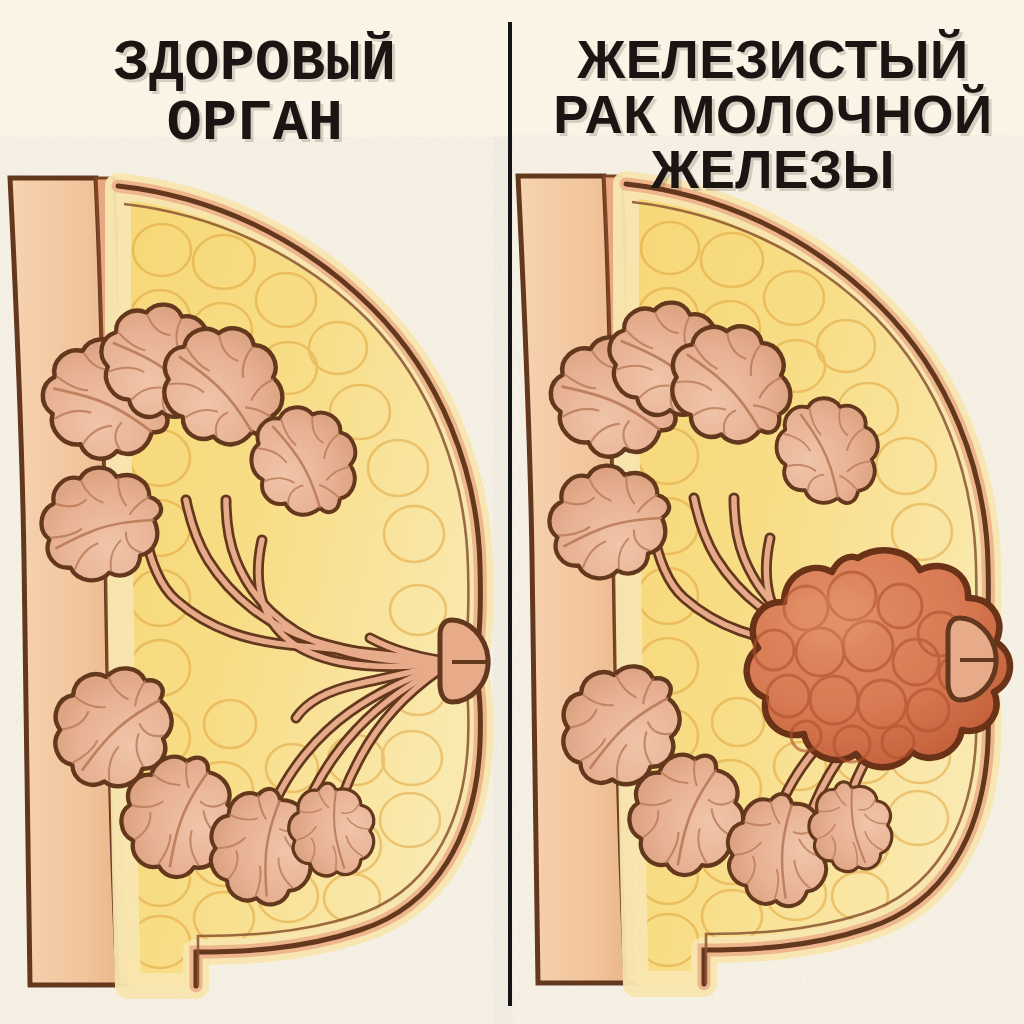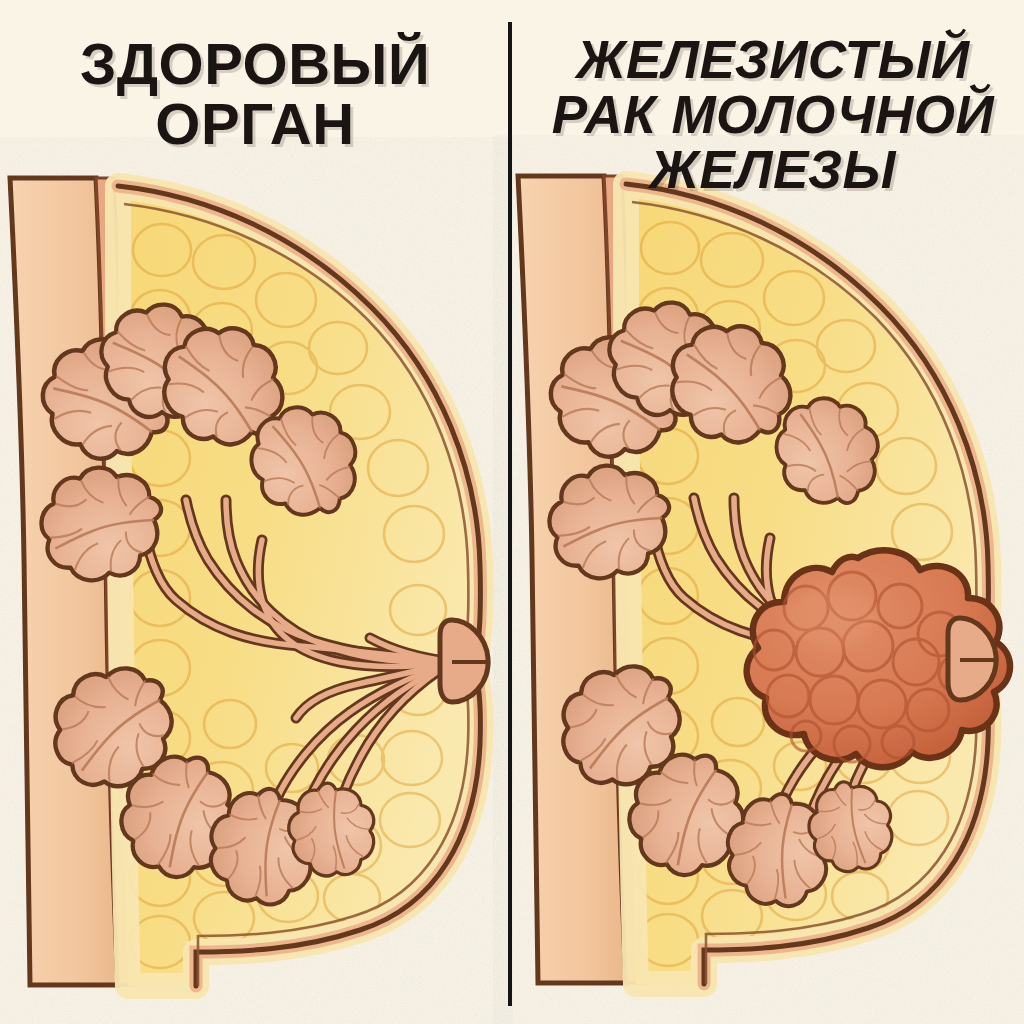--- a/index.html
+++ b/index.html
@@ -23,21 +23,20 @@
     -webkit-font-smoothing:antialiased;
     white-space:pre-line;
   }
   #title-left{
     left:20px; top:34px; width:470px;
     font-size:58px;
   }
   #title-right{
     left:534px; top:32px; width:478px;
     font-size:53px;
-    font-style:italic;
   }
 </style>
 </head>
 <body style="background: rgb(250, 244, 231);">
 
 <div id="stage" style="background: rgb(250, 244, 231);">
 
   <svg id="art" viewBox="0 0 1024 1024" xmlns="http://www.w3.org/2000/svg">
     <defs>
 
@@ -386,20 +385,20 @@
           <path d="M452,620 C468,620 486,636 488,658 C490,684 470,702 452,702
                    C444,702 440,694 440,684 L440,636 C440,626 444,620 452,620 Z" fill="#e8ab8a" stroke="#63371f" stroke-width="5"></path>
           <path d="M452,662 L486,662" stroke="#63371f" stroke-width="4" fill="none"></path>
         </g>
       </g>
     </g>
 
     <line id="divider-line" x1="510" y1="22" x2="510" y2="1006" stroke="#141414" stroke-width="4"></line>
   </svg>
 
-  <div class="panel-title" id="title-left" style="color: rgb(26, 21, 18); text-shadow: rgba(90, 70, 55, 0.22) 3px 3px 0px;">ЗДОРОВЫЙ
+  <div class="panel-title" id="title-left" style="color: rgb(26, 21, 18); text-shadow: rgba(90, 70, 55, 0.22) 3px 3px 0px; font-family: Liberation Mono, monospace;">ЗДОРОВЫЙ
 ОРГАН</div>
 
   <div class="panel-title" id="title-right" style="color: rgb(26, 21, 18); text-shadow: rgba(90, 70, 55, 0.22) 3px 3px 0px;">ЖЕЛЕЗИСТЫЙ
 РАК МОЛОЧНОЙ
 ЖЕЛЕЗЫ</div>
 
 </div>
 
 </body></html>

